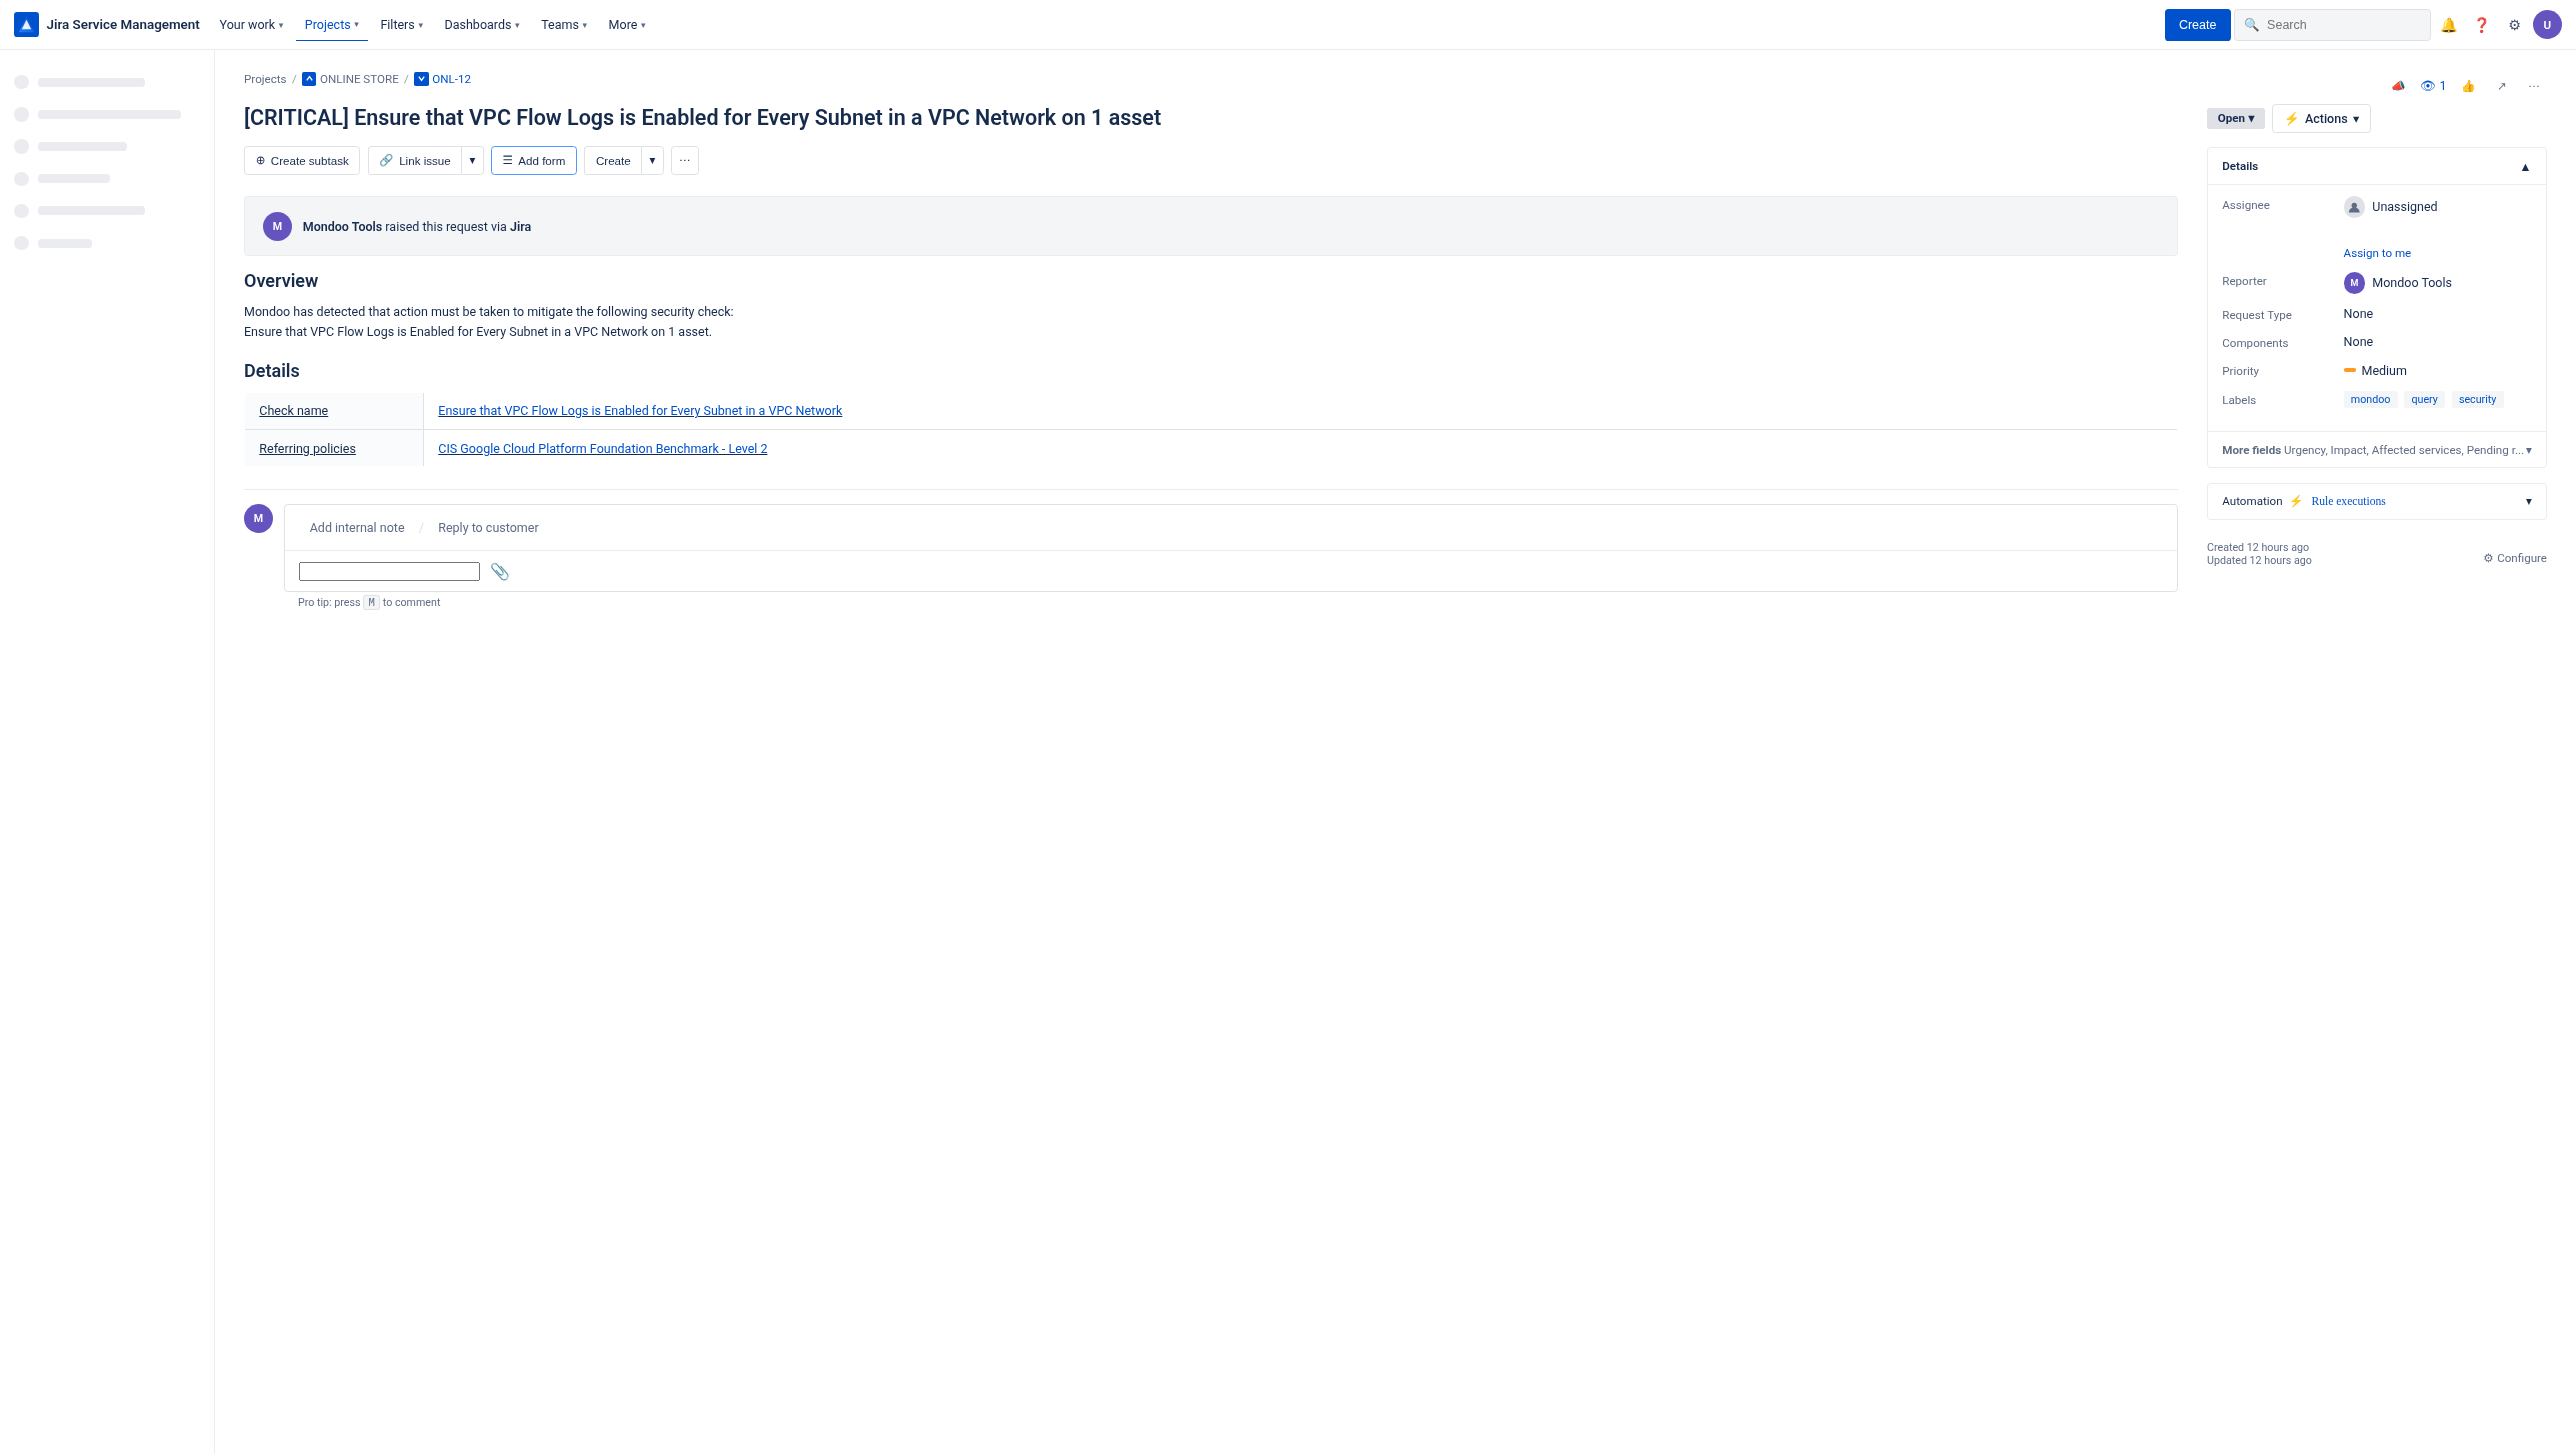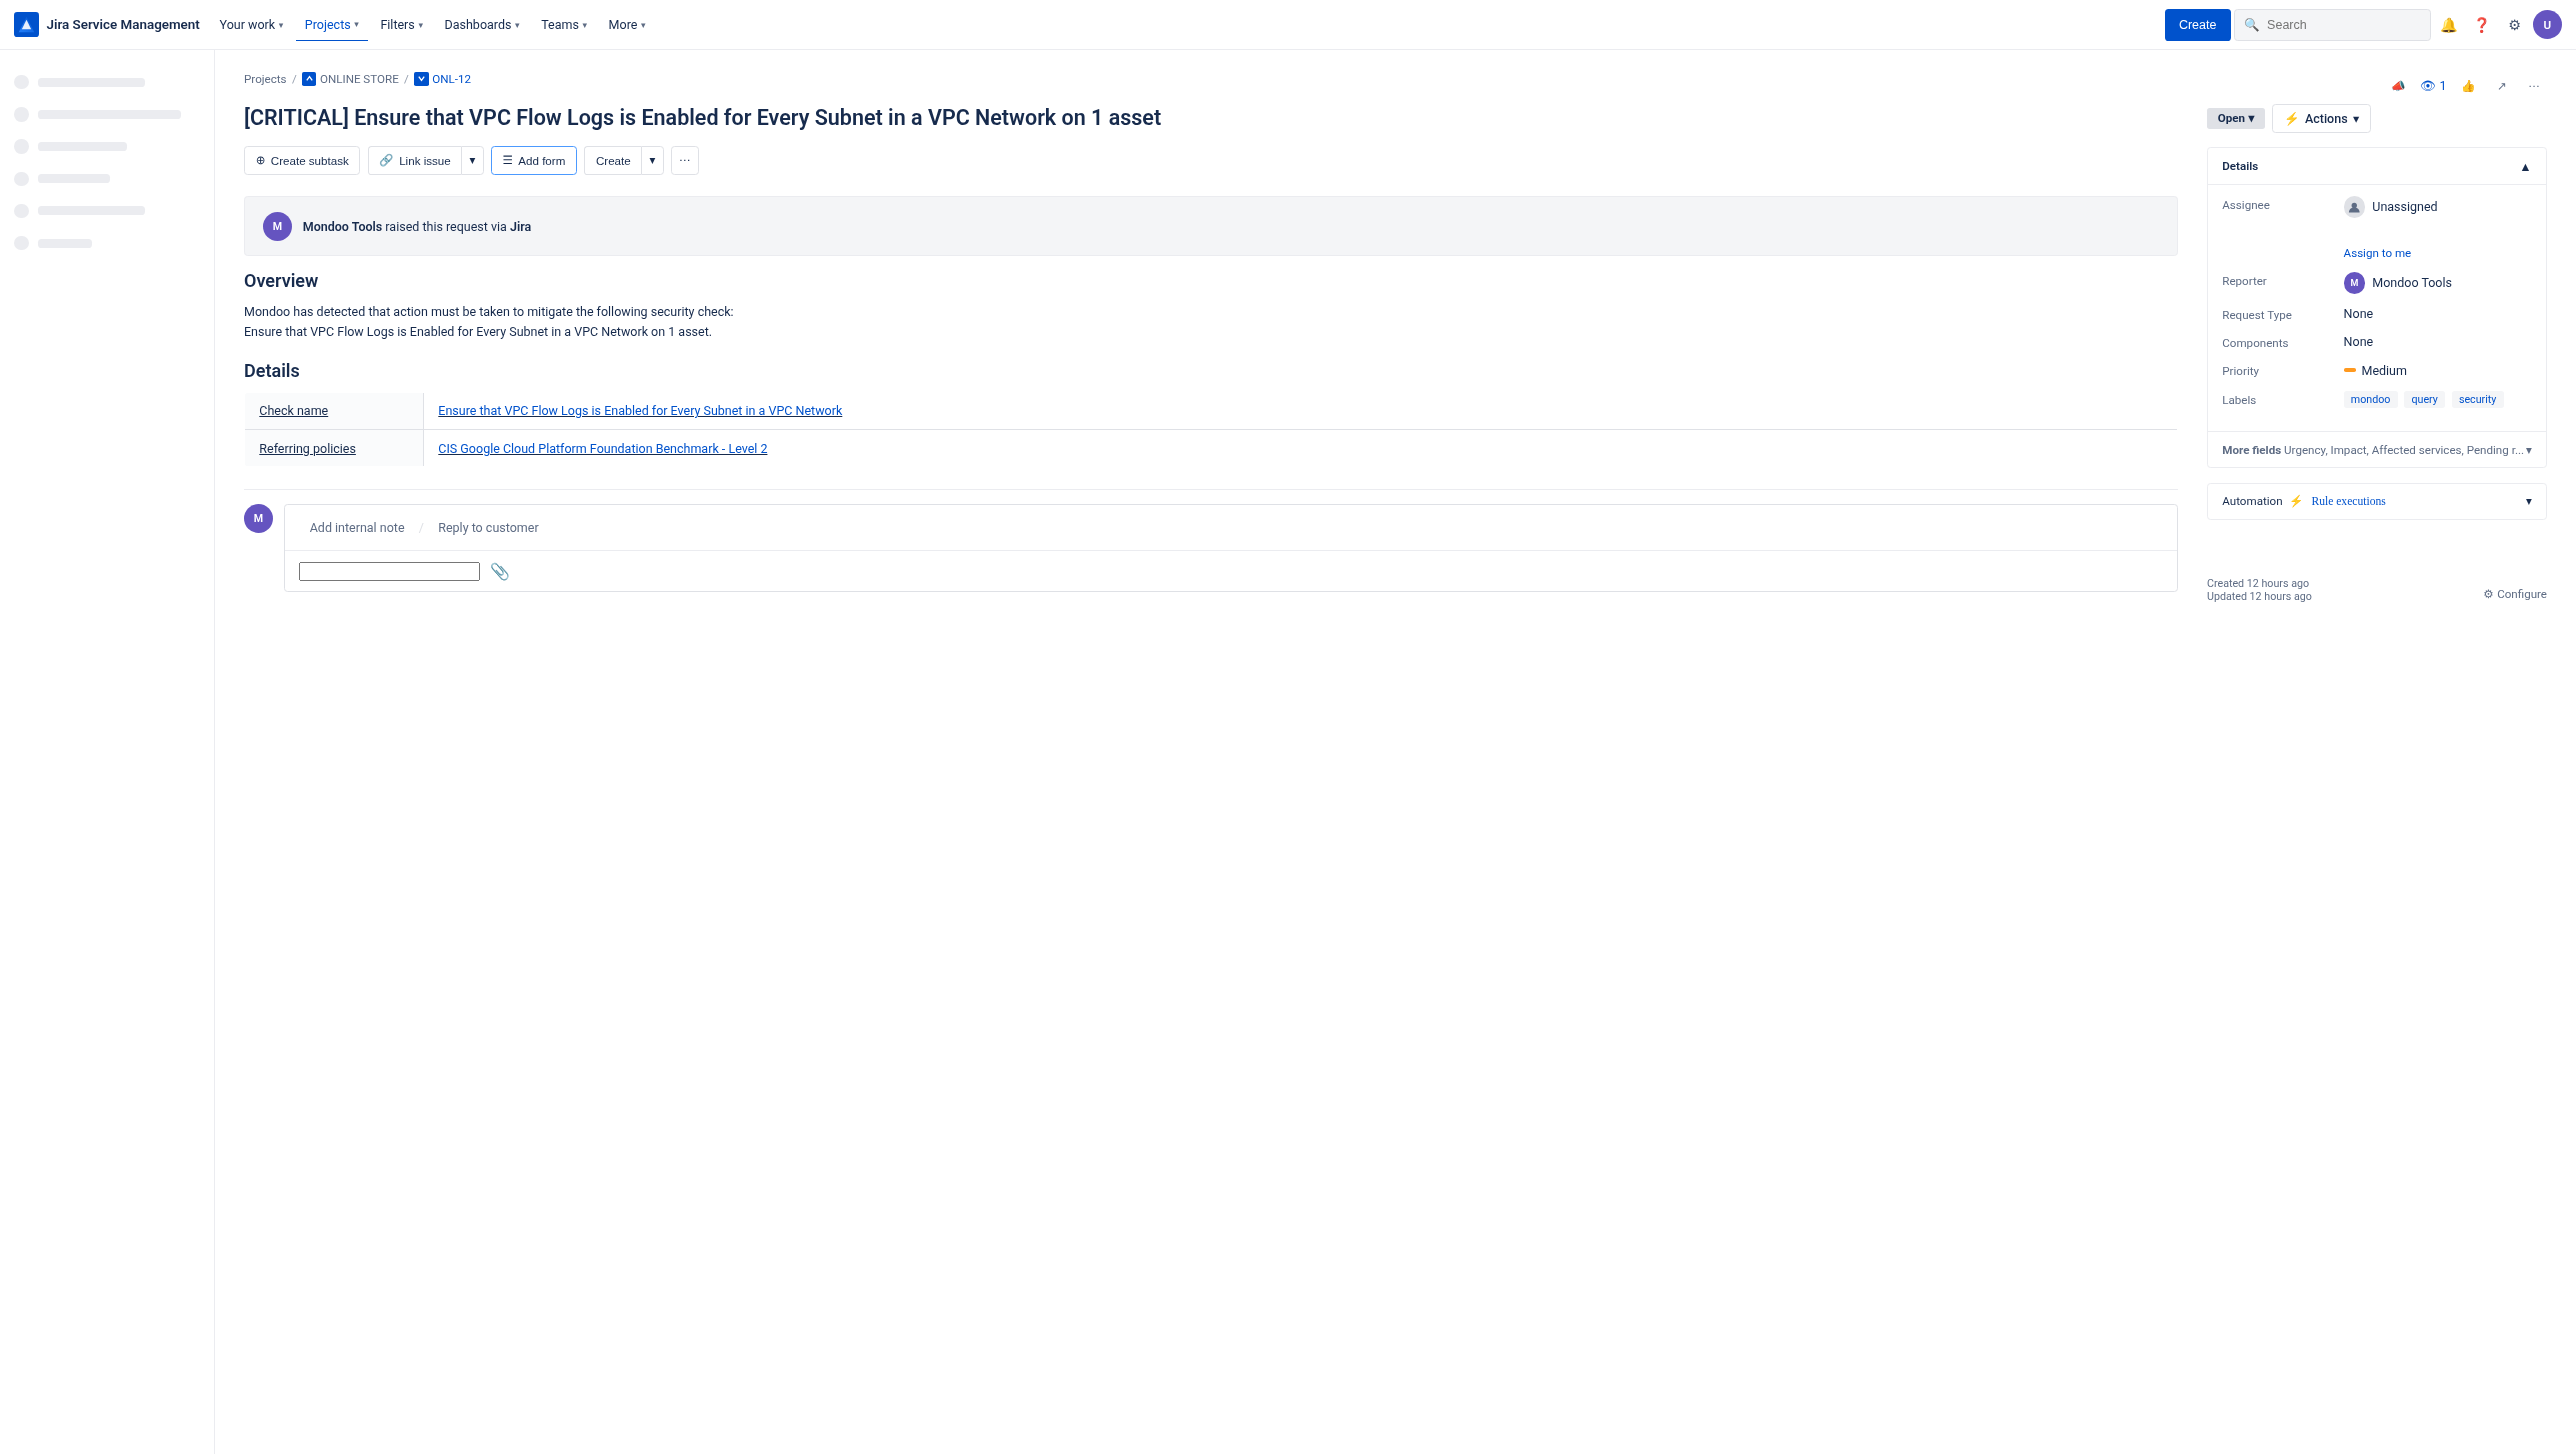--- a/index.html
+++ b/index.html
@@ -184,21 +184,21 @@
     }
 
     .automation-row {
       display: flex; align-items: center; justify-content: space-between;
       padding: 10.7px 14.3px; font-size: 11.6px; color: #172B4D;
     }
     .automation-inner { display: flex; align-items: center; gap: 7.2px; }
     .automation-link { color: #0052CC; cursor: pointer; font-family: Liberation Serif, serif; }
 
     .timestamps { padding: 0 0 7.2px 0; font-size: 10.7px; color: #5E6C84; }
-    .configure-row { display: flex; align-items: center; justify-content: space-between; padding: 3.6px 0; margin-top: 36px; }
+    .configure-row { display: flex; align-items: center; justify-content: space-between; padding: 3.6px 0; }
     .configure-link { display: flex; align-items: center; gap: 3.6px; color: #5E6C84; font-size: 11.6px; cursor: pointer; }
 
     .open-badge {
       background: #DFE1E6; color: #172B4D; padding: 3.6px 10.7px; border-radius: 2.7px;
       font-size: 11.6px; font-weight: 700; cursor: pointer; display: flex; align-items: center; gap: 3.6px;
     }
     .actions-btn {
       display: flex; align-items: center; gap: 5.4px; padding: 0 10.7px; height: 29px;
       border: 0.9px solid #DFE1E6; border-radius: 3.6px; background: #fff;
       font-size: 12.5px; font-weight: 500; color: #172B4D; cursor: pointer;
@@ -415,20 +415,25 @@
                 <div class="comment-box-header">
                   <span class="comment-tab">Add internal note</span>
                   <span class="comment-sep"> / </span>
                   <span class="comment-tab">Reply to customer</span>
                 </div>
                 <div class="comment-box-inner">
                   <input type="text" placeholder="" style="">
                   <span class="comment-attachment">📎</span>
                 </div>
               </div>
+              <div class="comment-tip">
+                <span>Pro tip: press</span>
+                <kbd>M</kbd>
+                <span>to comment</span>
+              </div>
             </div>
           </div>
         </div>
       </div>
 
       <div class="issue-sidebar-panel">
 
         <div style="display:flex;align-items:center;gap:7.2px;margin-bottom:14.3px;">
           <div class="open-badge">
             <span>Open</span>

